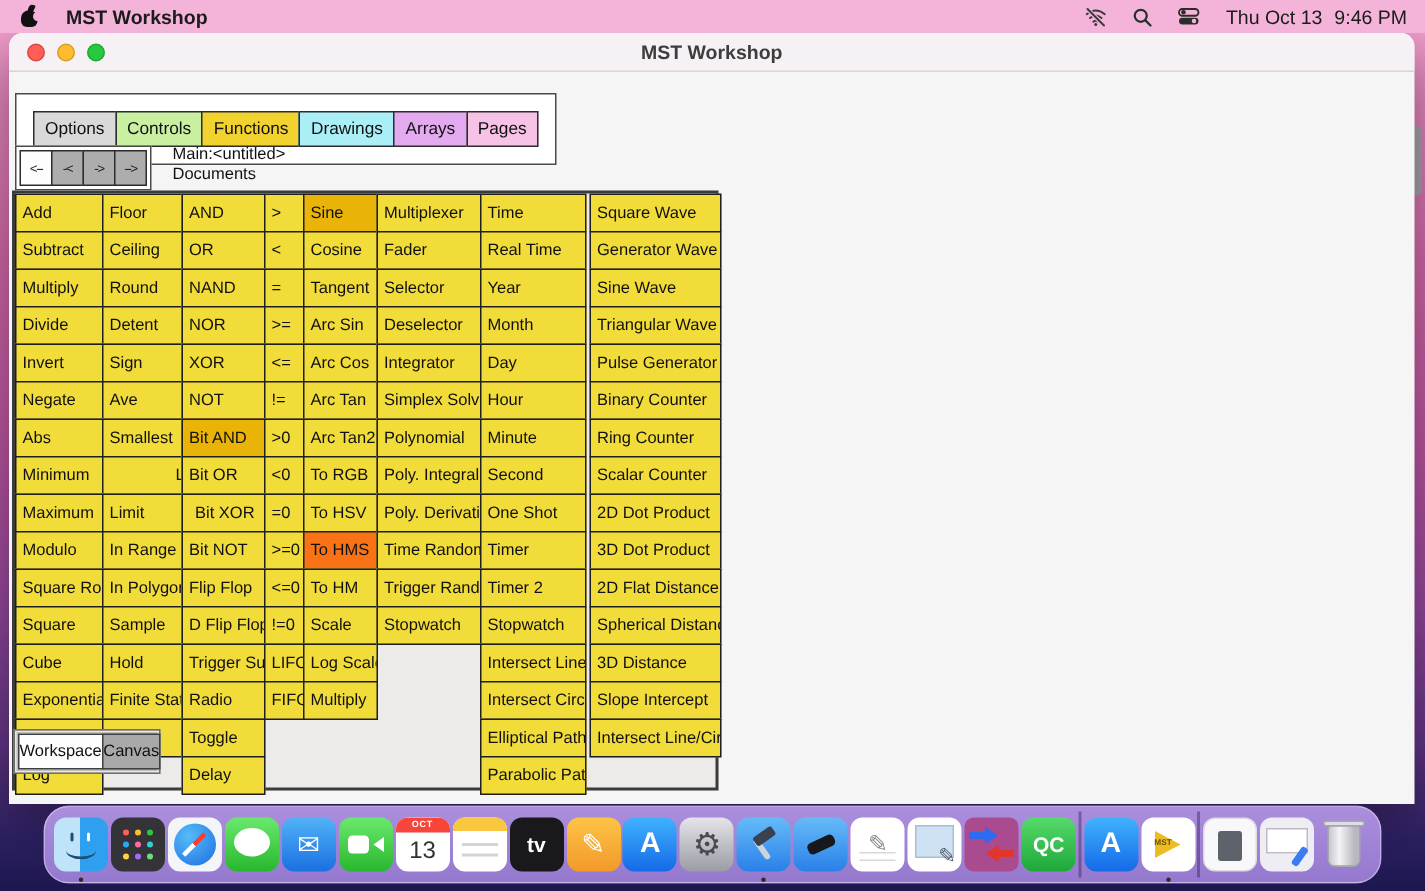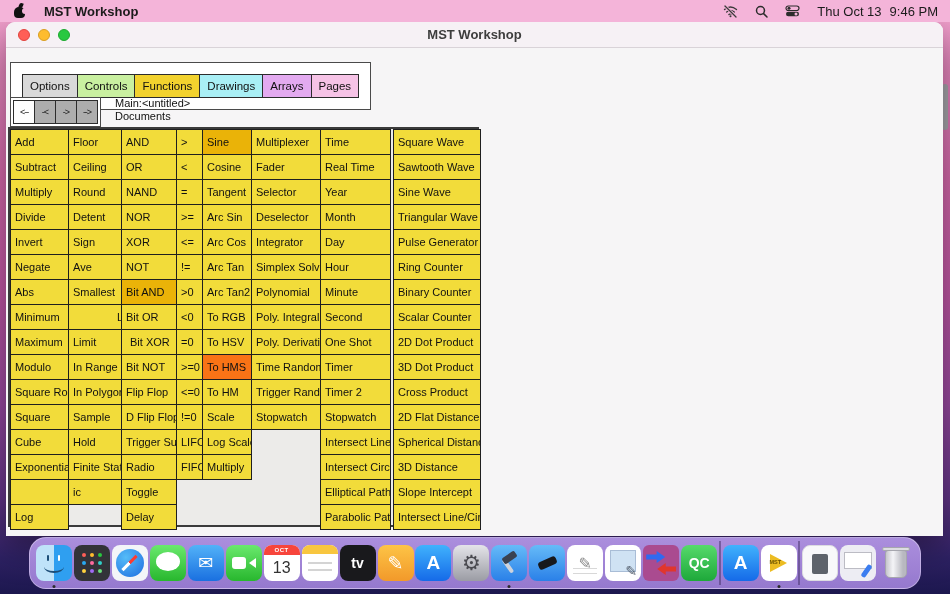--- a/index.html
+++ b/index.html
@@ -255,20 +255,24 @@
       <div class="navbtn">-&lt;</div>
       <div class="navbtn">-&gt;</div>
       <div class="navbtn">--&gt;</div>
     </div>
   <div class="doc-meta">
     <div>Main:&lt;untitled&gt;</div>
     <div>Documents</div>
   </div>
 
   <div class="grid">
+    <div class="wtoggle">
+        <div class="wopt selected">Workspace</div>
+        <div class="wopt">Canvas</div>
+      </div>
   <div class="gcol" style="left: 0px; width: 59px;">
         <div class="gcell" style="background: rgb(242, 220, 58);">Add</div>
         <div class="gcell" style="background: rgb(242, 220, 58);">Subtract</div>
         <div class="gcell" style="background: rgb(242, 220, 58);">Multiply</div>
         <div class="gcell" style="background: rgb(242, 220, 58);">Divide</div>
         <div class="gcell" style="background: rgb(242, 220, 58);">Invert</div>
         <div class="gcell" style="background: rgb(242, 220, 58);">Negate</div>
         <div class="gcell" style="background: rgb(242, 220, 58);">Abs</div>
         <div class="gcell" style="background: rgb(242, 220, 58);">Minimum</div>
         <div class="gcell" style="background: rgb(242, 220, 58);">Maximum</div>
@@ -374,30 +378,29 @@
         <div class="gcell" style="background: rgb(242, 220, 58);">Timer</div>
         <div class="gcell" style="background: rgb(242, 220, 58);">Timer 2</div>
         <div class="gcell" style="background: rgb(242, 220, 58);">Stopwatch</div>
         <div class="gcell" style="background: rgb(242, 220, 58);">Intersect Lines</div>
         <div class="gcell" style="background: rgb(242, 220, 58);">Intersect Circles</div>
         <div class="gcell" style="background: rgb(242, 220, 58);">Elliptical Path</div>
         <div class="gcell" style="background: rgb(242, 220, 58);">Parabolic Path</div>
       </div>
       <div class="gcol" style="left: 383px; width: 88px;">
         <div class="gcell" style="background: rgb(242, 220, 58);">Square Wave</div>
-        <div class="gcell" style="background: rgb(242, 220, 58);">Sawtooth Wave</div>
+        <div class="gcell" style="background: rgb(242, 220, 58);">Generator Wave</div>
         <div class="gcell" style="background: rgb(242, 220, 58);">Sine Wave</div>
         <div class="gcell" style="background: rgb(242, 220, 58);">Triangular Wave</div>
         <div class="gcell" style="background: rgb(242, 220, 58);">Pulse Generator</div>
+        <div class="gcell" style="background: rgb(242, 220, 58);">Binary Counter</div>
         <div class="gcell" style="background: rgb(242, 220, 58);">Ring Counter</div>
-        <div class="gcell" style="background: rgb(242, 220, 58);">Binary Counter</div>
         <div class="gcell" style="background: rgb(242, 220, 58);">Scalar Counter</div>
         <div class="gcell" style="background: rgb(242, 220, 58);">2D Dot Product</div>
         <div class="gcell" style="background: rgb(242, 220, 58);">3D Dot Product</div>
-        <div class="gcell" style="background: rgb(242, 220, 58);">Cross Product</div>
         <div class="gcell" style="background: rgb(242, 220, 58);">2D Flat Distance</div>
         <div class="gcell" style="background: rgb(242, 220, 58);">Spherical Distance</div>
         <div class="gcell" style="background: rgb(242, 220, 58);">3D Distance</div>
         <div class="gcell" style="background: rgb(242, 220, 58);">Slope Intercept</div>
         <div class="gcell" style="background: rgb(242, 220, 58);">Intersect Line/Circle</div>
       </div>
     </div>
 </div>
 
 <div class="dock">

